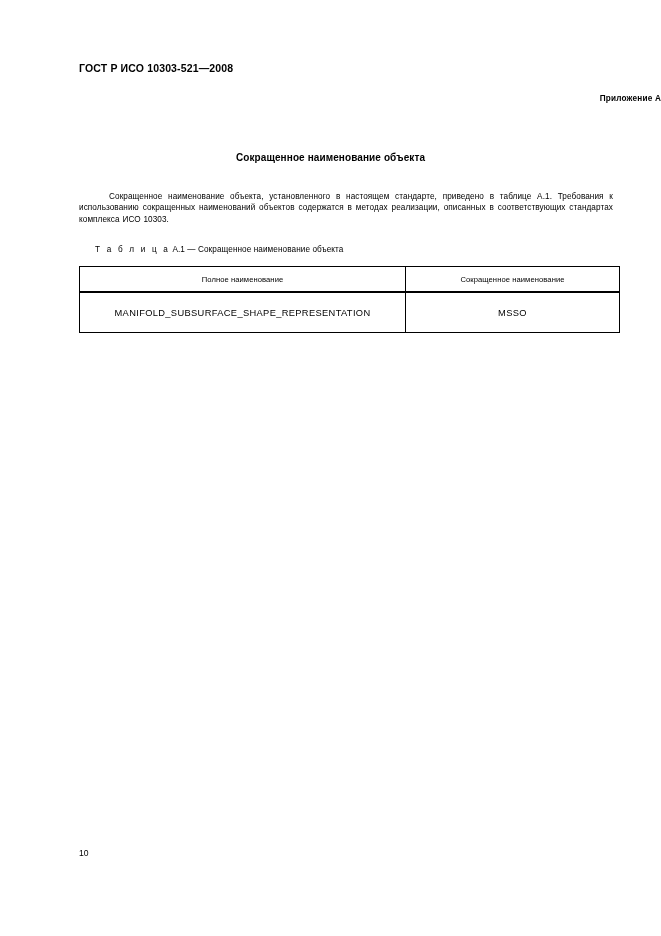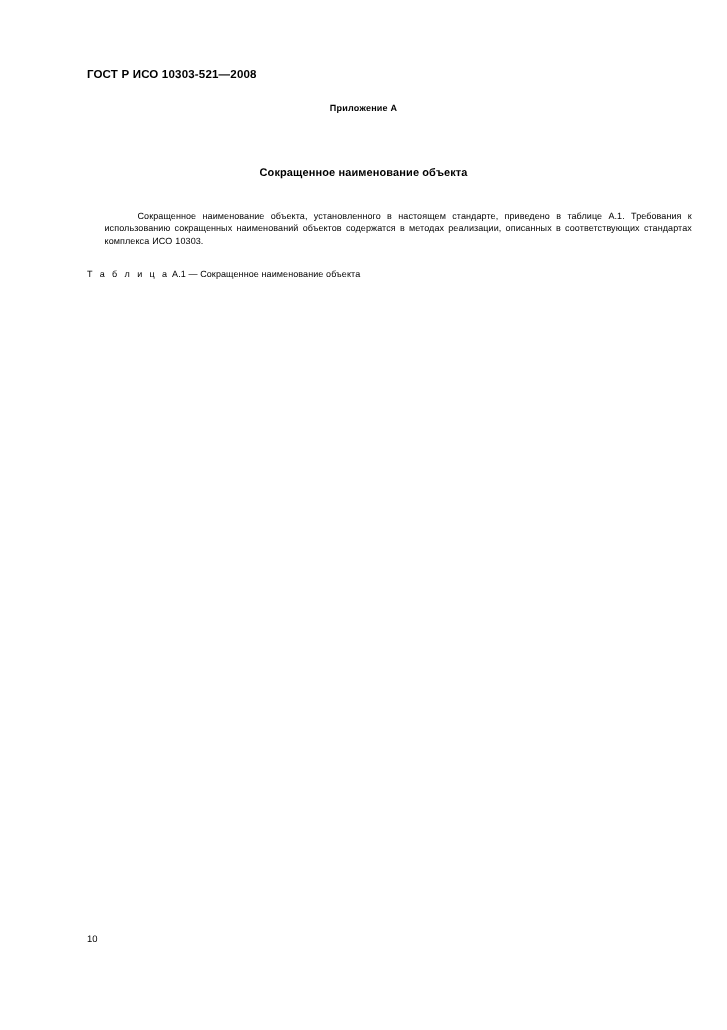--- a/index.html
+++ b/index.html
@@ -35,21 +35,21 @@
     letter-spacing: 0.15px;
     white-space: nowrap;
   }
 
   
   .annex-block {
     position: absolute;
     left: 0;
     top: 93px;
     width: 661px;
-    text-align: center;
+    text-align: right;
   }
   .annex-title,
   .annex-status {
     font-size: 8.2px;
     font-weight: bold;
     line-height: 12px;
     letter-spacing: 0.2px;
   }
 
   
@@ -70,34 +70,34 @@
     left: 79px;
     top: 191px;
     width: 534px;
     font-size: 8.2px;
     line-height: 11.4px;
     text-align: justify;
     text-indent: 30px;
     letter-spacing: 0.08px;
     word-spacing: 0.4px;
     hyphens: none;
-    margin-left: 16px;
   }
 
   
   .table-caption {
     position: absolute;
     left: 79px;
     top: 245px;
     font-size: 8.2px;
     letter-spacing: 0.08px;
     white-space: nowrap;
   }
   .caption-word {
     letter-spacing: 2.2px;
+    margin-left: 16px;
   }
 
   
   .data-table {
     position: absolute;
     left: 79px;
     top: 266px;
     width: 534px;
     border-collapse: collapse;
     table-layout: fixed;
@@ -144,16 +144,30 @@
   </div>
 
   <div class="section-title">Сокращенное наименование объекта</div>
 
   <div class="body-paragraph">Сокращенное наименование объекта, установленного в настоящем стандарте, приведено в таблице А.1. Требования к использованию сокращенных наименований объектов содержатся в методах реализации, описанных в соответствующих стандартах комплекса ИСО 10303.</div>
 
   <div class="table-caption">
     <span class="caption-word">Т а б л и ц а</span>&nbsp;<span>А.1</span>&nbsp;<span>—</span>&nbsp;<span>Сокращенное наименование объекта</span>
   </div>
 
+  <table class="data-table">
+    <thead>
+      <tr>
+        <th class="col-full">Полное наименование</th>
+        <th class="col-short">Сокращенное наименование</th>
+      </tr>
+    </thead>
+    <tbody>
+      <tr>
+        <td class="col-full">MANIFOLD_SUBSURFACE_SHAPE_REPRESENTATION</td>
+        <td class="col-short">MSSO</td>
+      </tr>
+    </tbody>
+  </table>
 
   <div class="page-number">10</div>
 
 </div>
 
 </body></html>

